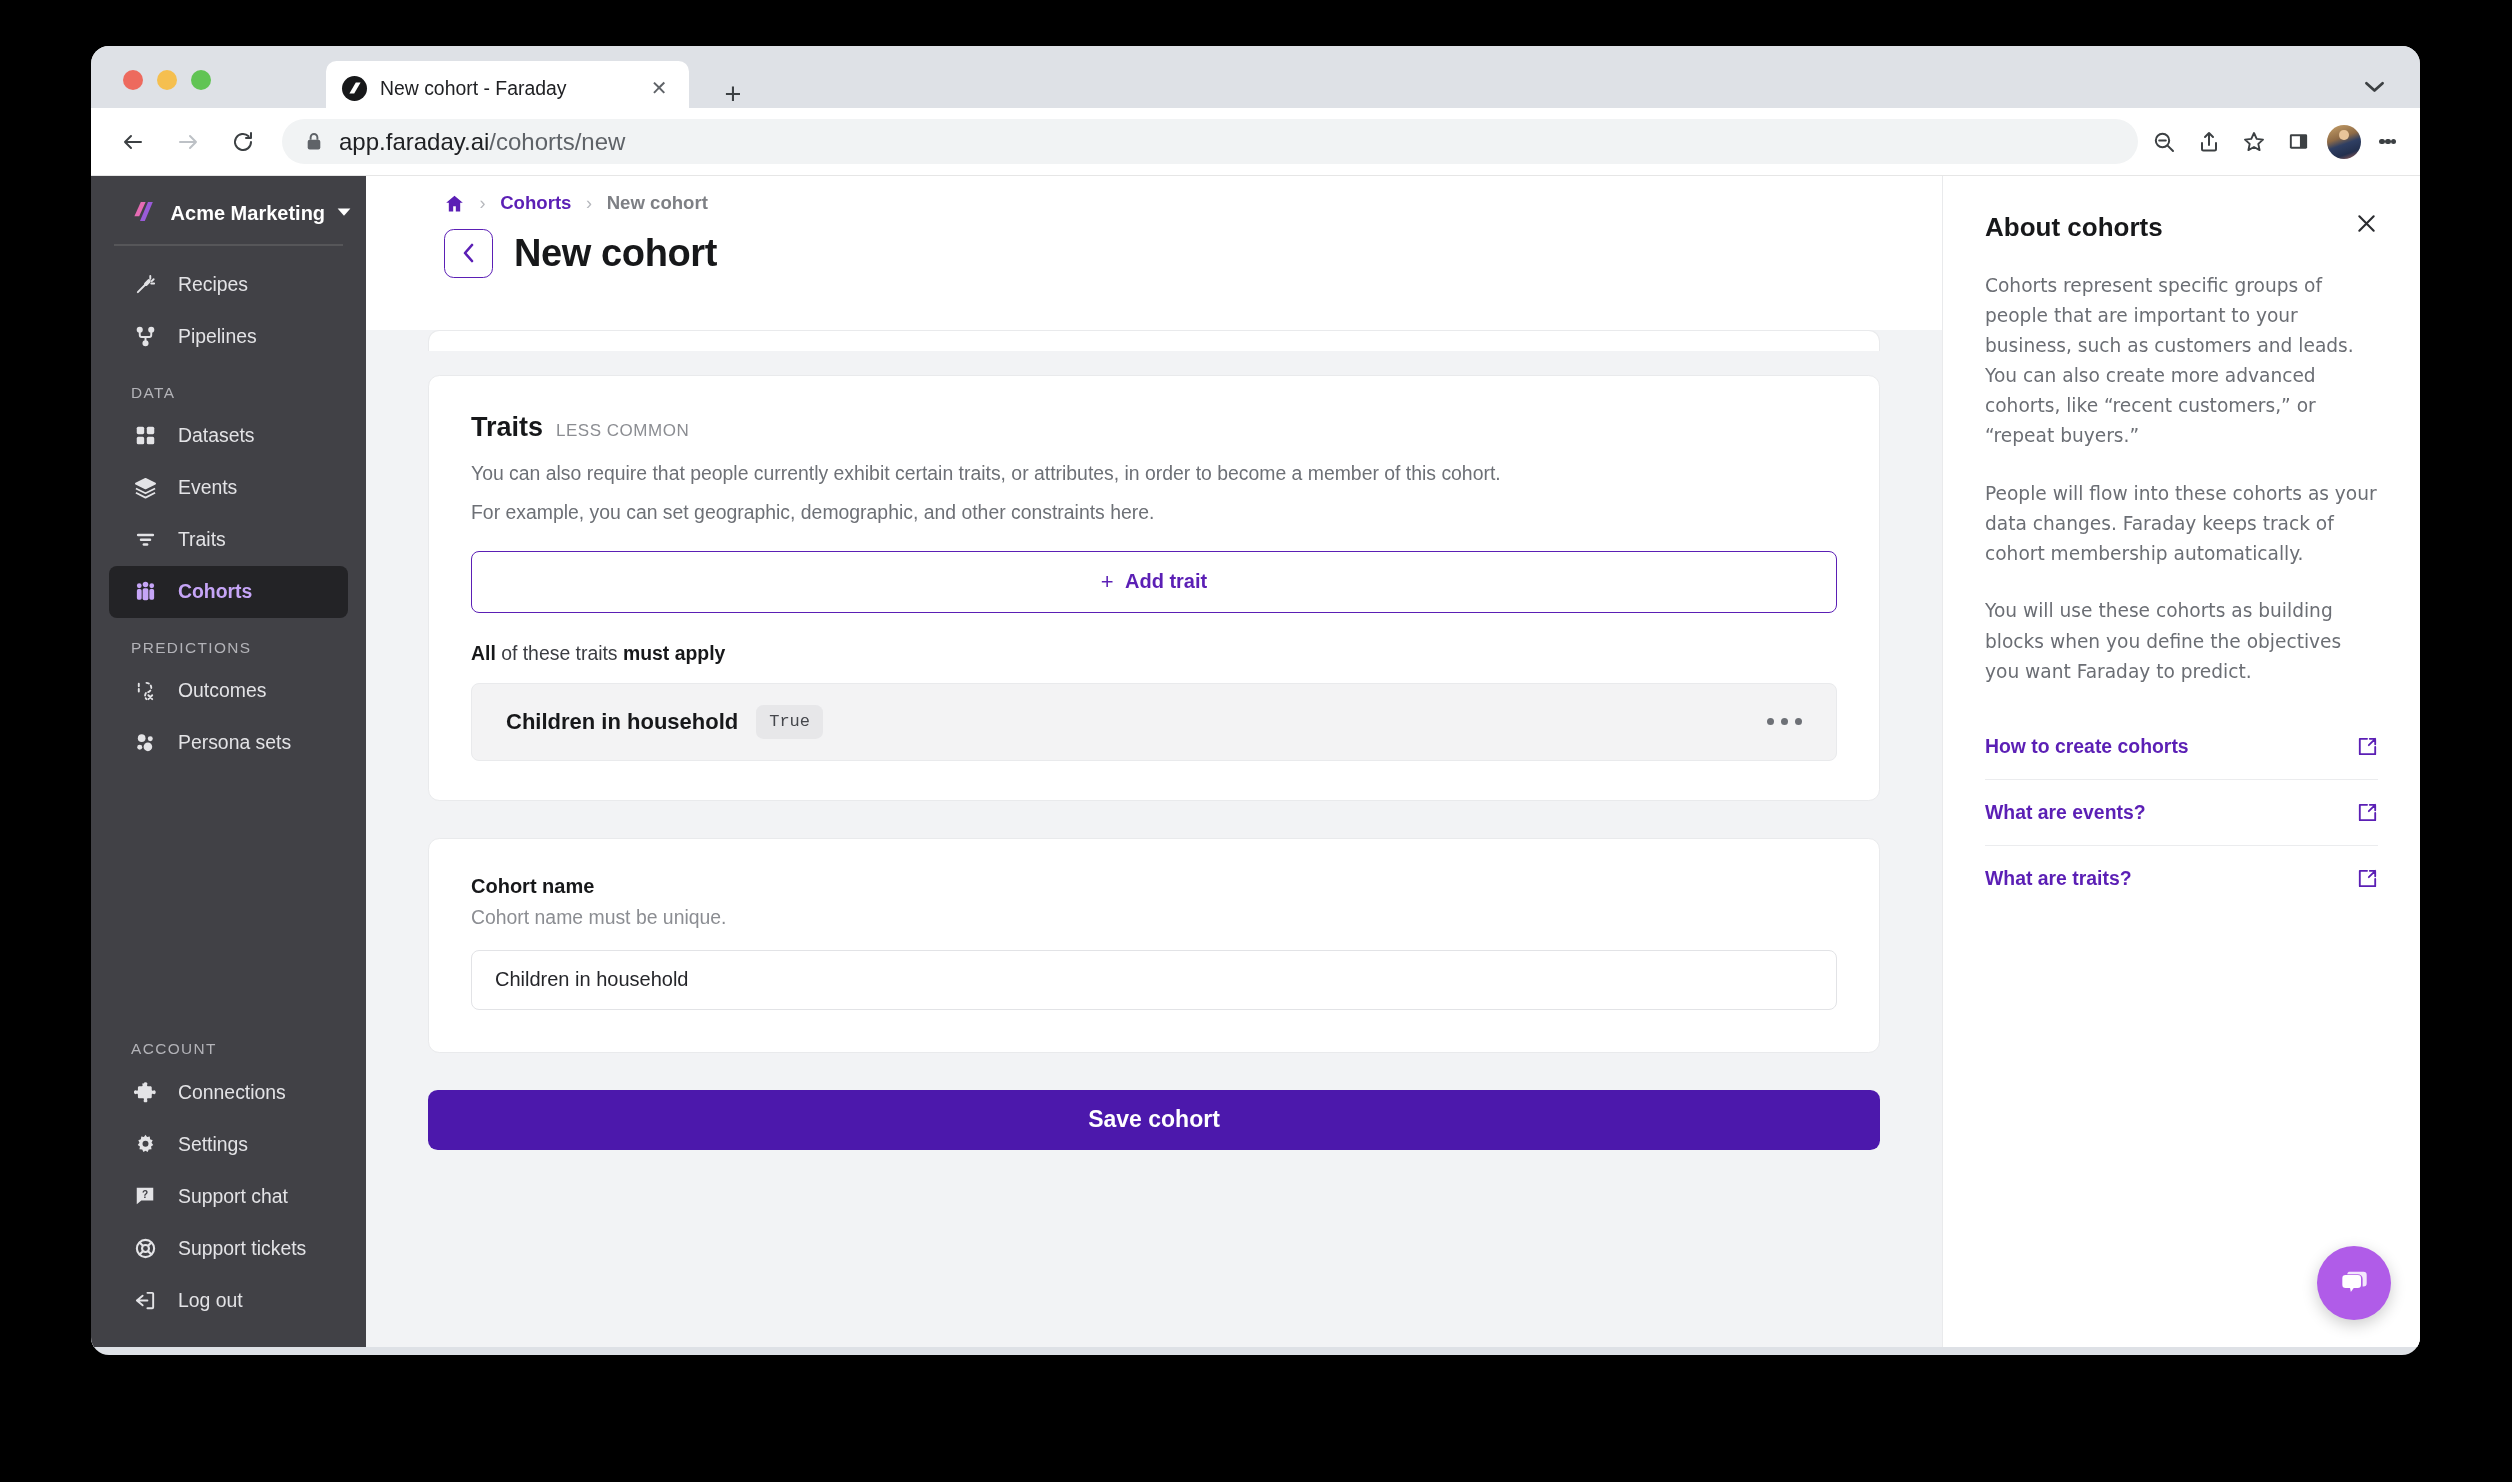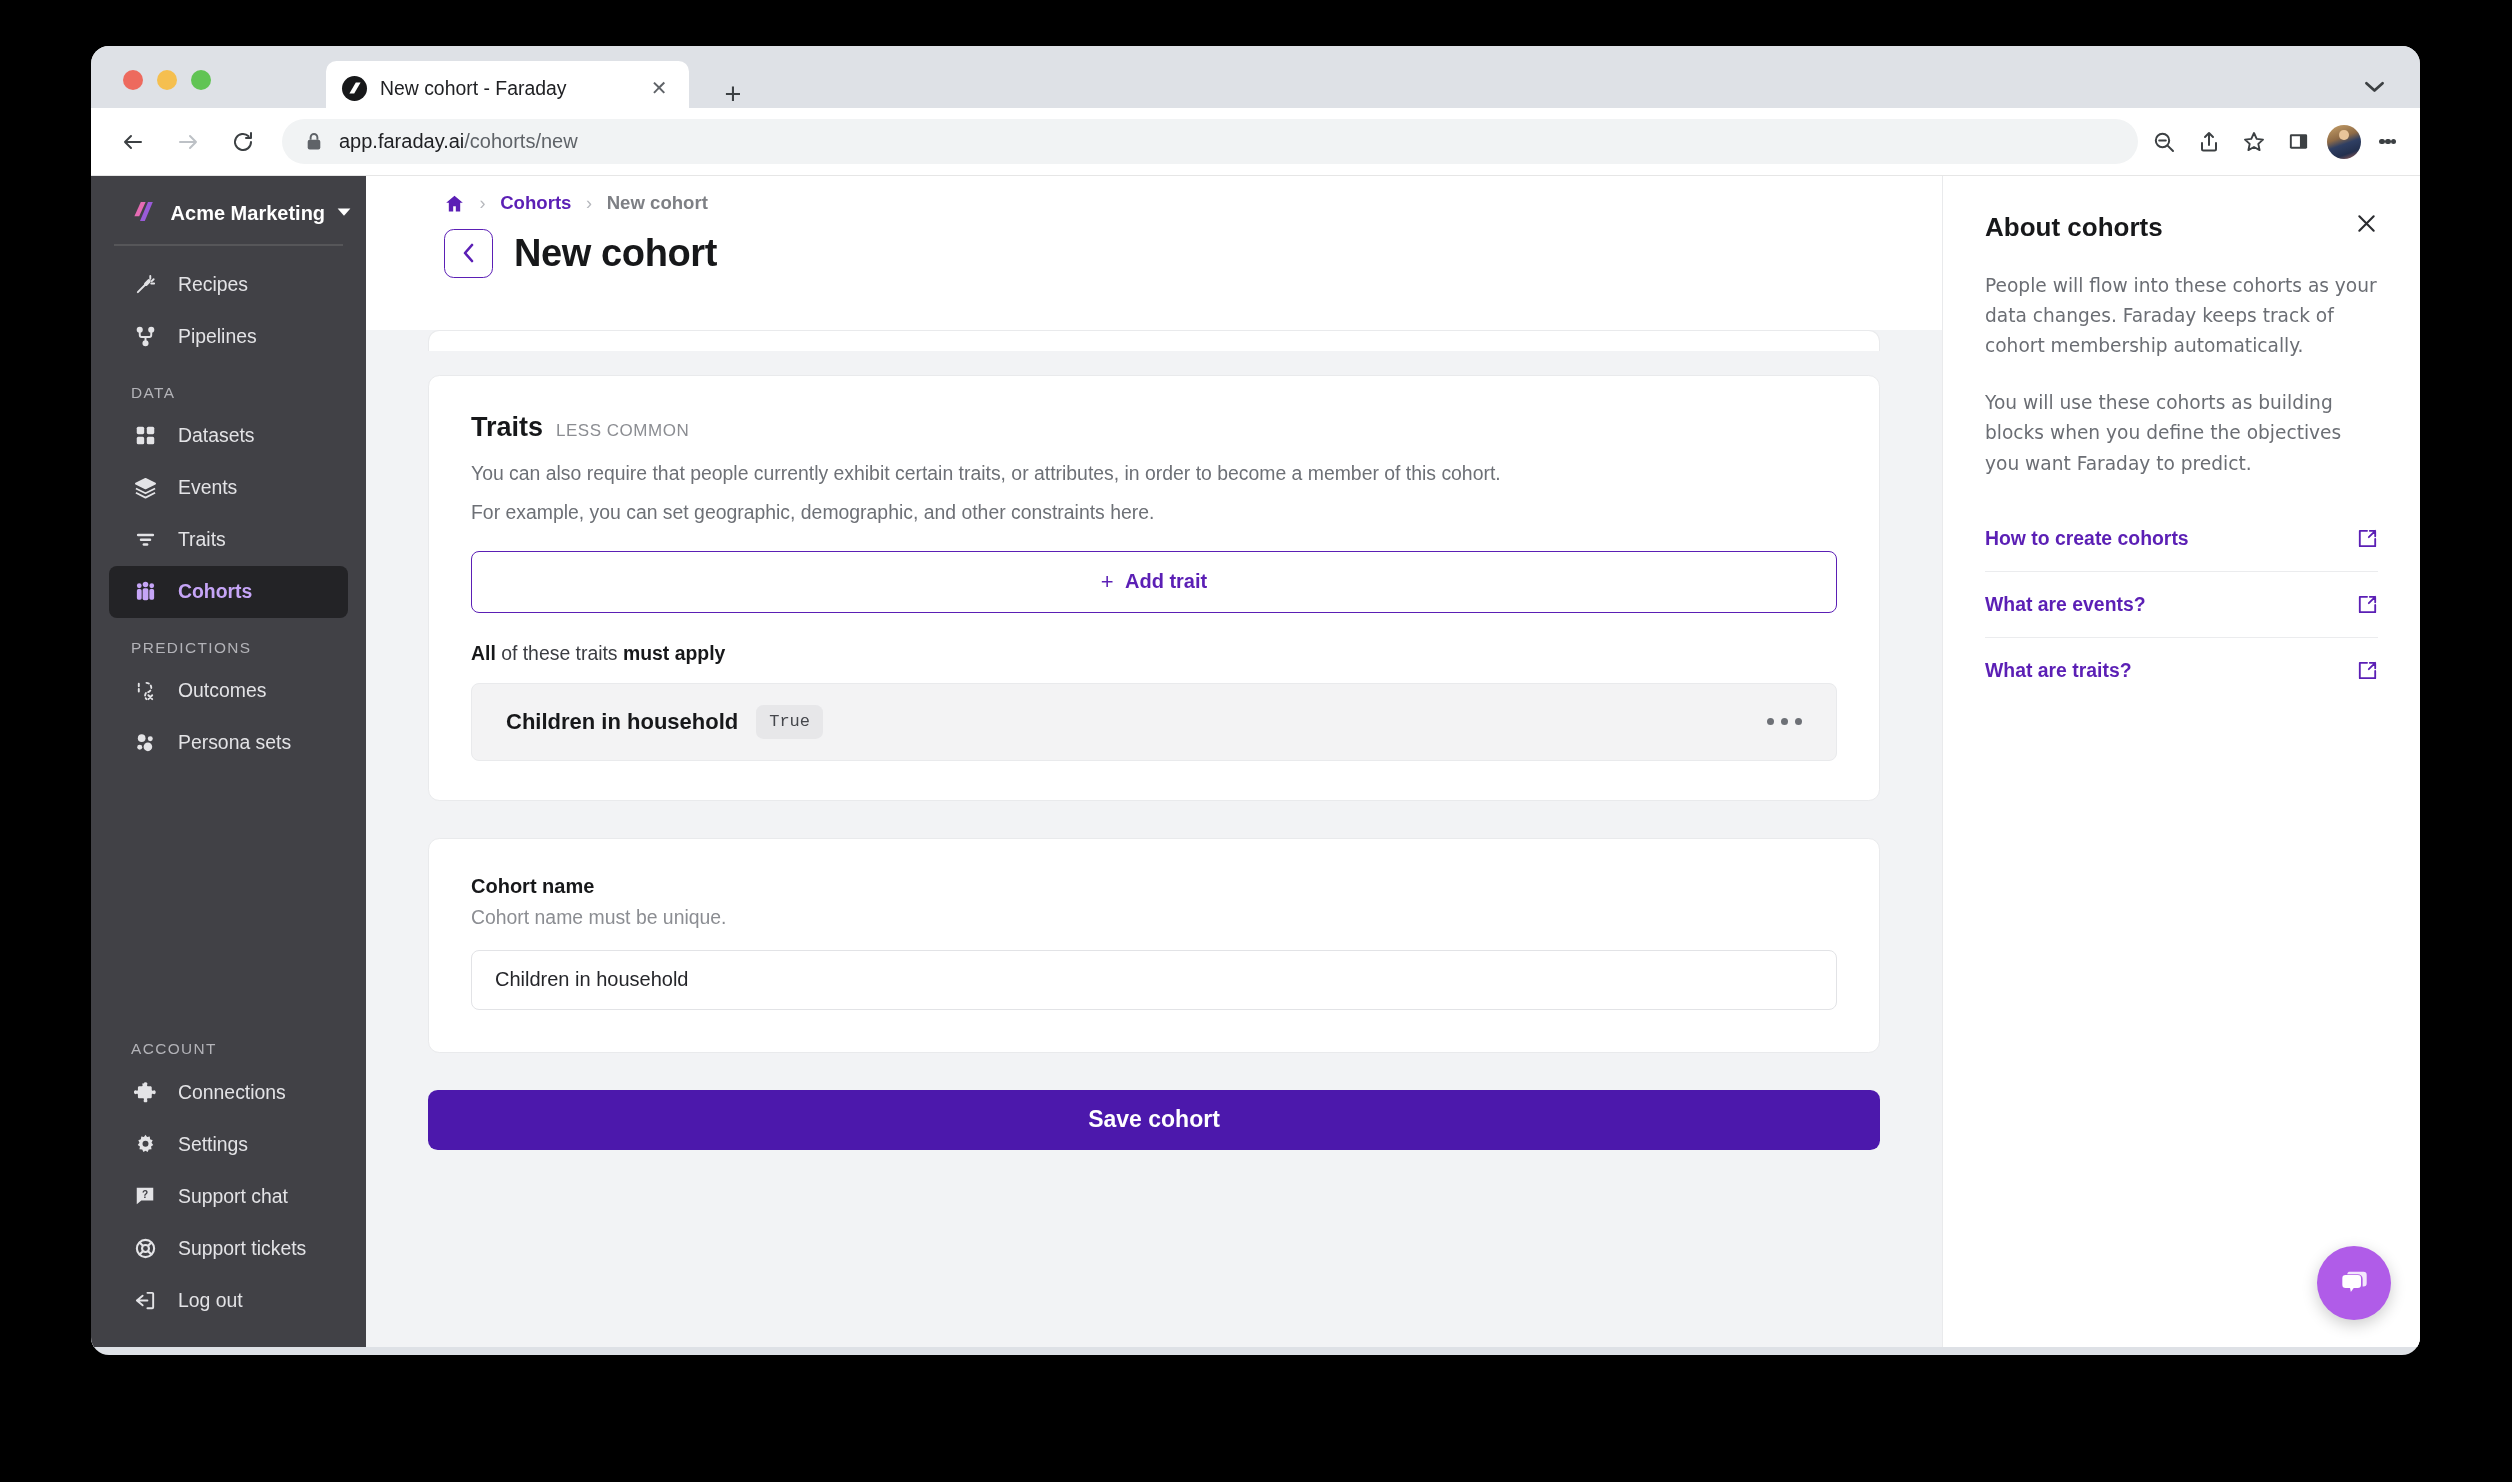--- a/index.html
+++ b/index.html
@@ -86,21 +86,21 @@
   .omnibox {
     margin-left: 18px;
     height: 45px; flex: 1;
     background: #f1f3f4;
     border-radius: 23px;
     display: flex; align-items: center;
     padding: 0 23px;
     max-width: 1951px;
   }
   .lock { flex:none; color:#5f6368; display:flex; }
-  .url { margin-left: 16px; font-size: 20px; color: #202124; white-space: nowrap; }
+  .url { margin-left: 16px; font-size: 24px; color: #202124; white-space: nowrap; }
   .url .dim { color: #5f6368; }
 
   .tb-icons { display: flex; align-items: center; gap: 0; margin-left: 3.2px; }
   .tb-ico {
     width: 45px; height: 45px;
     display: flex; align-items: center; justify-content: center;
     color: #3c4043; flex: none;
   }
   .avatar {
     width: 34px; height: 34px; border-radius: 50%;
@@ -634,20 +634,21 @@
     <div class="about">
       <div class="about-head">
         <span class="about-title">About cohorts</span>
         <span class="about-close">
           <svg width="23" height="23" viewBox="0 0 24 24">
               <path d="M4.5 4.5l15 15M19.5 4.5l-15 15" stroke="currentColor" stroke-width="2.2" stroke-linecap="round"></path>
             </svg>
         </span>
       </div>
 
+      <div class="about-p">Cohorts represent specific groups of people that are important to your business, such as customers and leads. You can also create more advanced cohorts, like “recent customers,” or “repeat buyers.”</div>
       <div class="about-p">People will flow into these cohorts as your data changes. Faraday keeps track of cohort membership automatically.</div>
       <div class="about-p">You will use these cohorts as building blocks when you define the objectives you want Faraday to predict.</div>
 
       <div class="about-links">
         <div class="about-link">
           <span>How to create cohorts</span>
           <span class="ext">
             <svg width="21" height="21" viewBox="0 0 24 24" fill="none" stroke="currentColor" stroke-width="2.1" stroke-linecap="round" stroke-linejoin="round">
               <path d="M3.2 3.2h8.3M3.2 3.2v17.6h17.6v-8.3"></path>
                 <path d="M13.5 10.5l7.3-7.3M14.6 3.2h6.2v6.2"></path>

